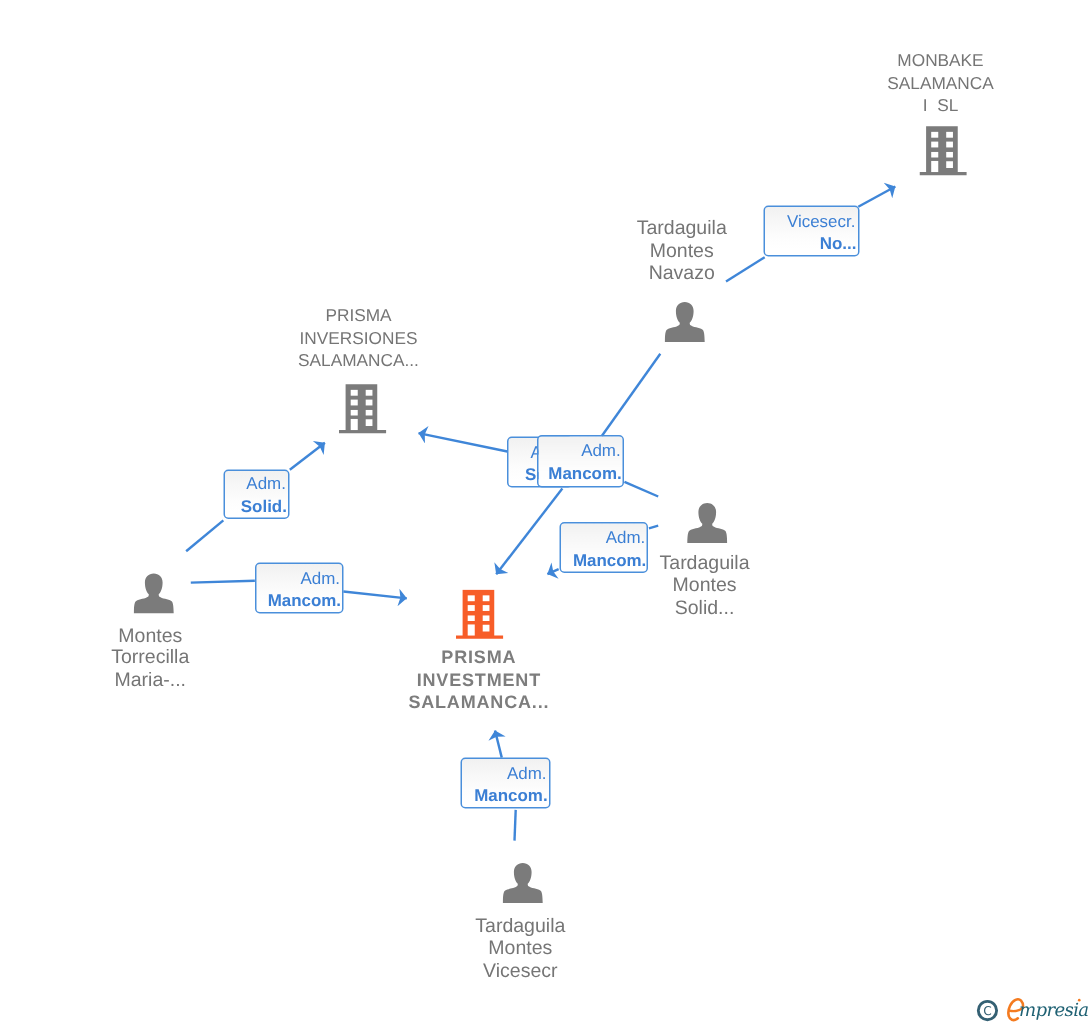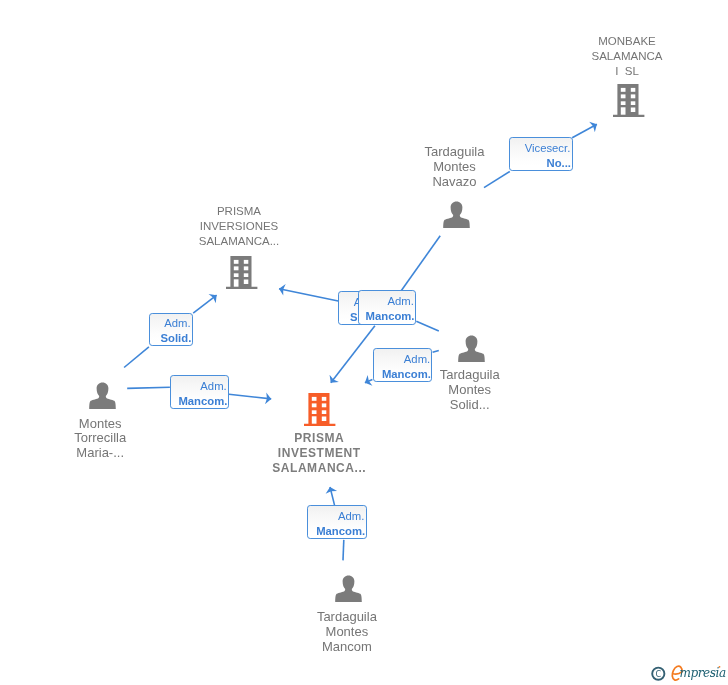--- a/index.html
+++ b/index.html
@@ -205,21 +205,21 @@
           C26.7 21.8 26.4 19.5 25.2 18.7
           C23.4 17.5 18.7 17.1 17.4 15.9
           C16.9 15.4 16.8 14.9 16.8 14.1
           C18.2 12.9 19.4 10.1 19.4 6.3
           C19.4 2.9 16.9 0.4 13.5 0.4 Z"></path>
       </svg>
     </div>
     <div class="caption" style="top:0;">
       <div>Tardaguila</div>
       <div>Montes</div>
-      <div>Mancom</div>
+      <div>Vicesecr</div>
     </div>
   </div>
 
   <div class="node person" style="left:32.7px;top:416.5px;width:135px;">
     <div class="icon" style="left:56.6px;top:-34.4px;">
       <svg width="27" height="27" viewBox="0 0 27 27" aria-hidden="true">
         <path fill="#7b7b7b" d="M13.5 0.4
           C10.1 0.4 7.6 2.9 7.6 6.3
           C7.6 10.1 8.8 12.9 10.2 14.1
           C10.2 14.9 10.1 15.4 9.6 15.9

